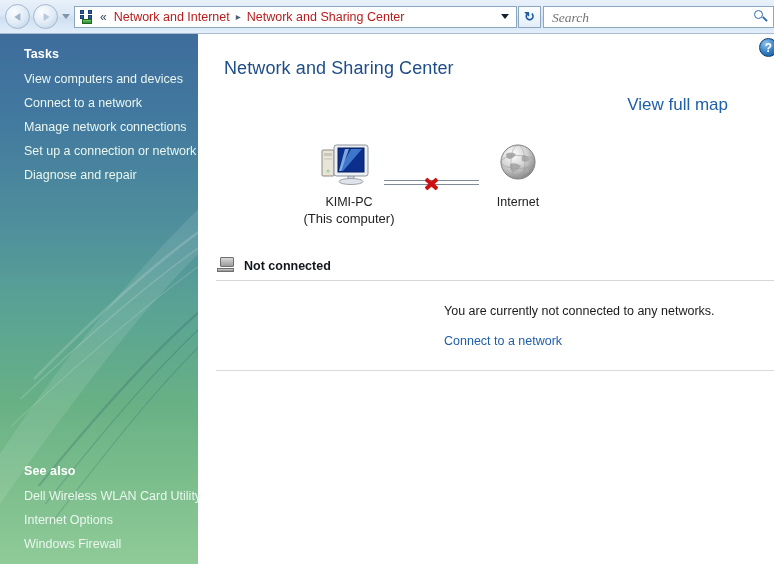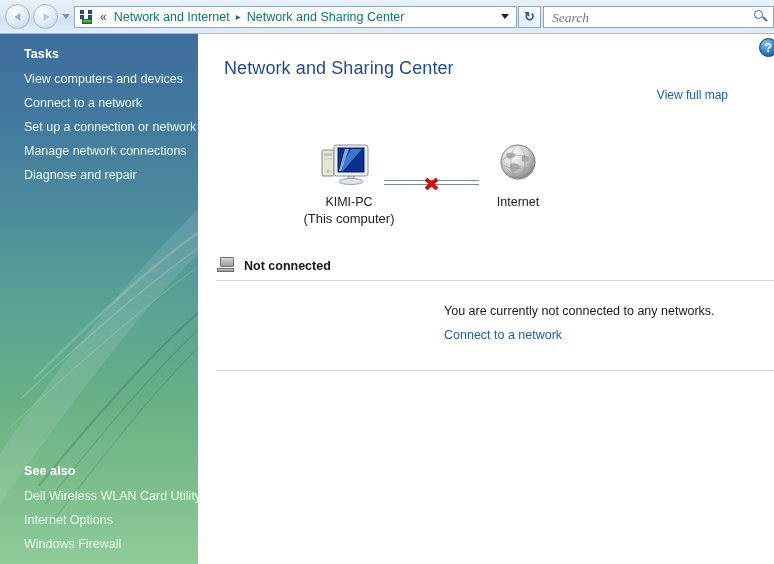--- a/index.html
+++ b/index.html
@@ -84,21 +84,21 @@
   .netglyph i.n3 { left: 1px;  top: 6px; }
   .netglyph i.n4 { left: 9px;  top: 6px; }
   .netglyph b {
     position: absolute; left: 3px; top: 10px;
     width: 10px; height: 5px;
     background: linear-gradient(to bottom, #6fc46f, #2b8a2b);
     border: 1px solid #1e6b1e;
     display: block;
   }
   .crumb-chevrons { color: #33475c; padding: 0 4px 0 1px; font-size: 12px; }
-  .crumb { color: #0f766e; padding: 0 3px; white-space: nowrap; }
+  .crumb { color: #b91c1c; padding: 0 3px; white-space: nowrap; }
   .crumb-sep { color: #4a6176; padding: 0 3px; font-size: 10px; }
   .addr-spacer { flex: 1 1 auto; }
   .addr-caret {
     width: 0; height: 0; margin-right: 7px;
     border-left: 4.5px solid transparent;
     border-right: 4.5px solid transparent;
     border-top: 5px solid #15232f;
   }
 
   .refreshbtn {
@@ -181,22 +181,22 @@
     display: flex; align-items: center; justify-content: center;
     line-height: 1;
   }
   .page-title {
     font-size: 18px; color: #1f4d87;
     padding: 24px 0 0 26px;
     font-weight: normal;
     letter-spacing: .1px;
   }
   .viewmap {
-    position: absolute; right: 46px; top: 54px;
-    font-size: 12px; color: #1f5fa8; text-decoration: none;
+    position: absolute; right: 46px; top: 61px;
+    font-size: 17px; color: #1f5fa8; text-decoration: none;
   }
 
   
   .netmap {
     position: absolute; left: 0; top: 100px; width: 641px; height: 105px;
   }
   .node { position: absolute; text-align: center; }
   .node-pc { left: 96px; top: 8px; width: 110px; }
   .node-inet { left: 265px; top: 8px; width: 110px; }
   .node-label {
@@ -243,21 +243,21 @@
     font-size: 12.5px; font-weight: bold; color: #12161c;
     margin-left: 6px; white-space: nowrap;
   }
   .divider-top {
     position: absolute; left: 18px; top: 246px; width: 558px;
     height: 1px; background: #d6d6d6;
   }
   .status-body {
     position: absolute; left: 246px; top: 270px; width: 330px;
   }
-  .status-text { font-size: 12.5px; color: #1a1a1a; margin-bottom: 7px; }
+  .status-text { font-size: 12.5px; color: #1a1a1a; margin-bottom: 13px; }
   .status-link { font-size: 12.5px; color: #1f5fa8; text-decoration: none; }
   .divider-bottom {
     position: absolute; left: 18px; top: 336px; width: 558px;
     height: 1px; background: #d9d9d9;
   }
 </style>
 </head>
 <body>
 
 <div id="app">
@@ -323,22 +323,22 @@
       </g>
       <g fill="#ffffff" fill-opacity="0.10">
         <path d="M198 150 C 140 210, 70 300, 0 420 L0 470 C 80 340, 150 240, 198 196 Z"></path>
       </g>
     </svg>
 
     <div class="side-sec-title">Tasks</div>
 
     <a class="side-link" href="#">View computers and devices</a>
     <a class="side-link" href="#">Connect to a network</a>
+    <a class="side-link" href="#">Manage network connections</a>
     <a class="side-link" href="#">Set up a connection or network</a>
-    <a class="side-link" href="#">Manage network connections</a>
     <a class="side-link" href="#">Diagnose and repair</a>
 
     <div class="seealso">
       <div class="side-sec-title">See also</div>
       <a class="side-link" href="#">Dell Wireless WLAN Card Utility</a>
       <a class="side-link" href="#">Internet Options</a>
       <a class="side-link" href="#">Windows Firewall</a>
     </div>
   </div>
 

